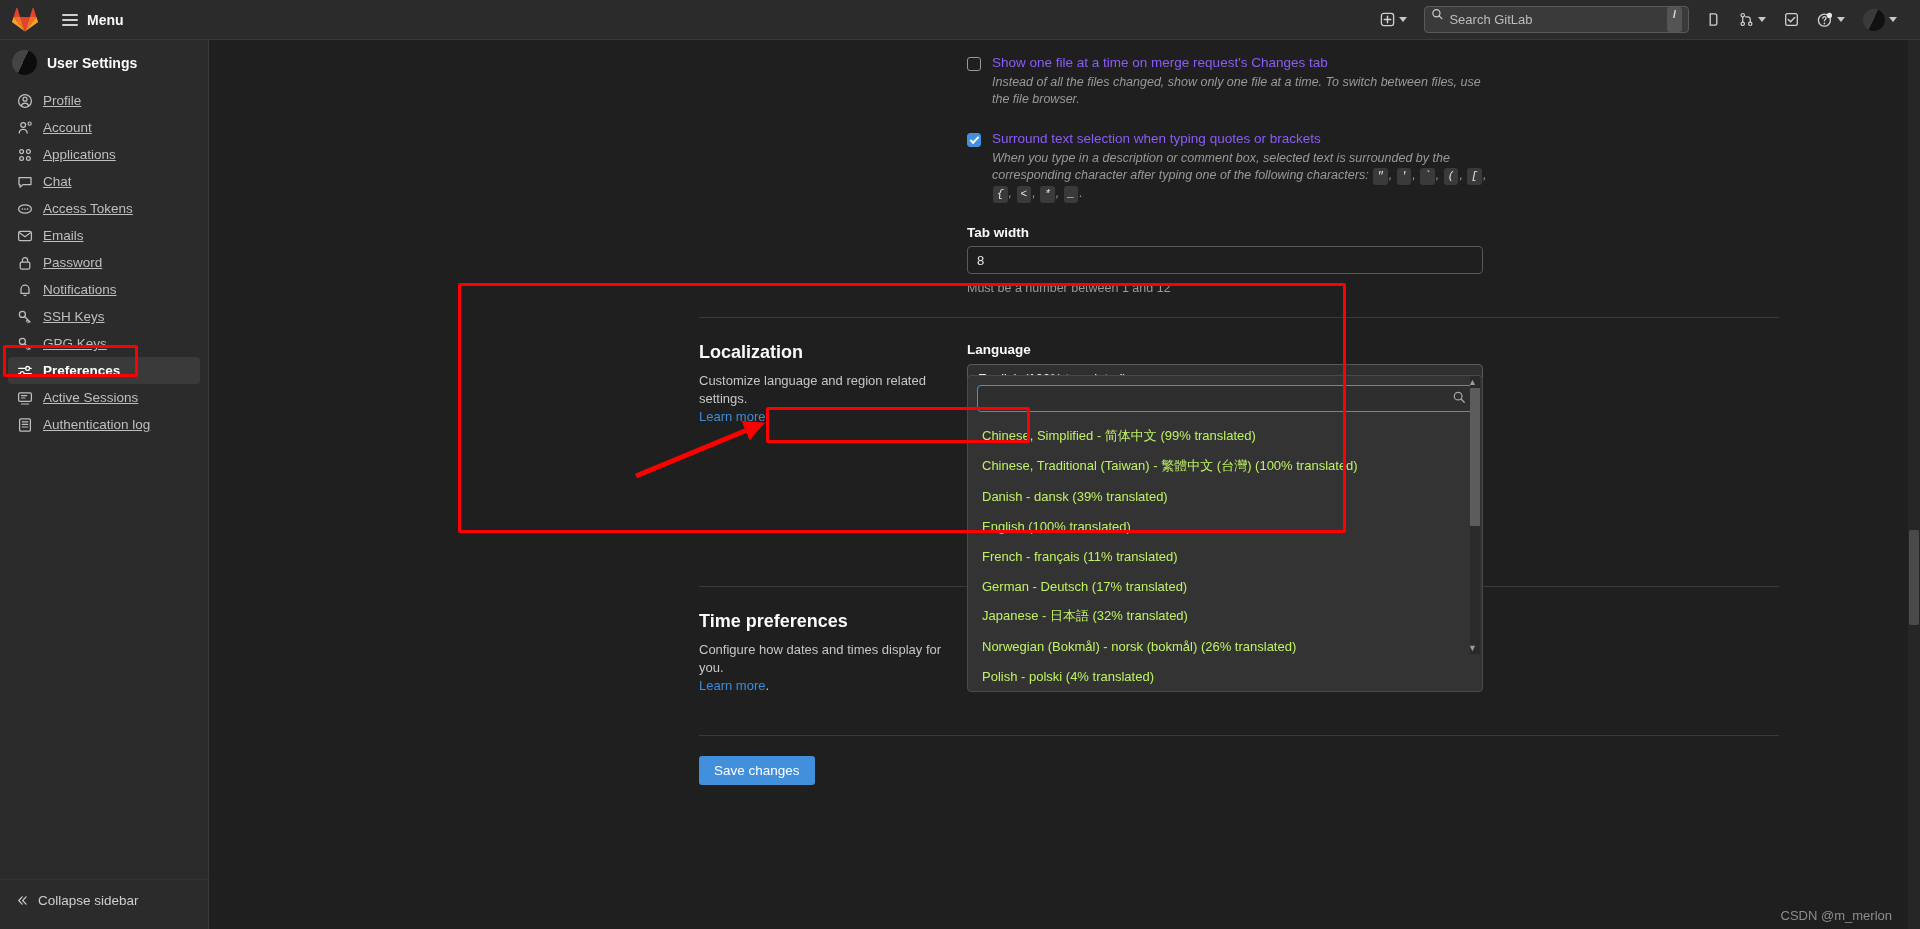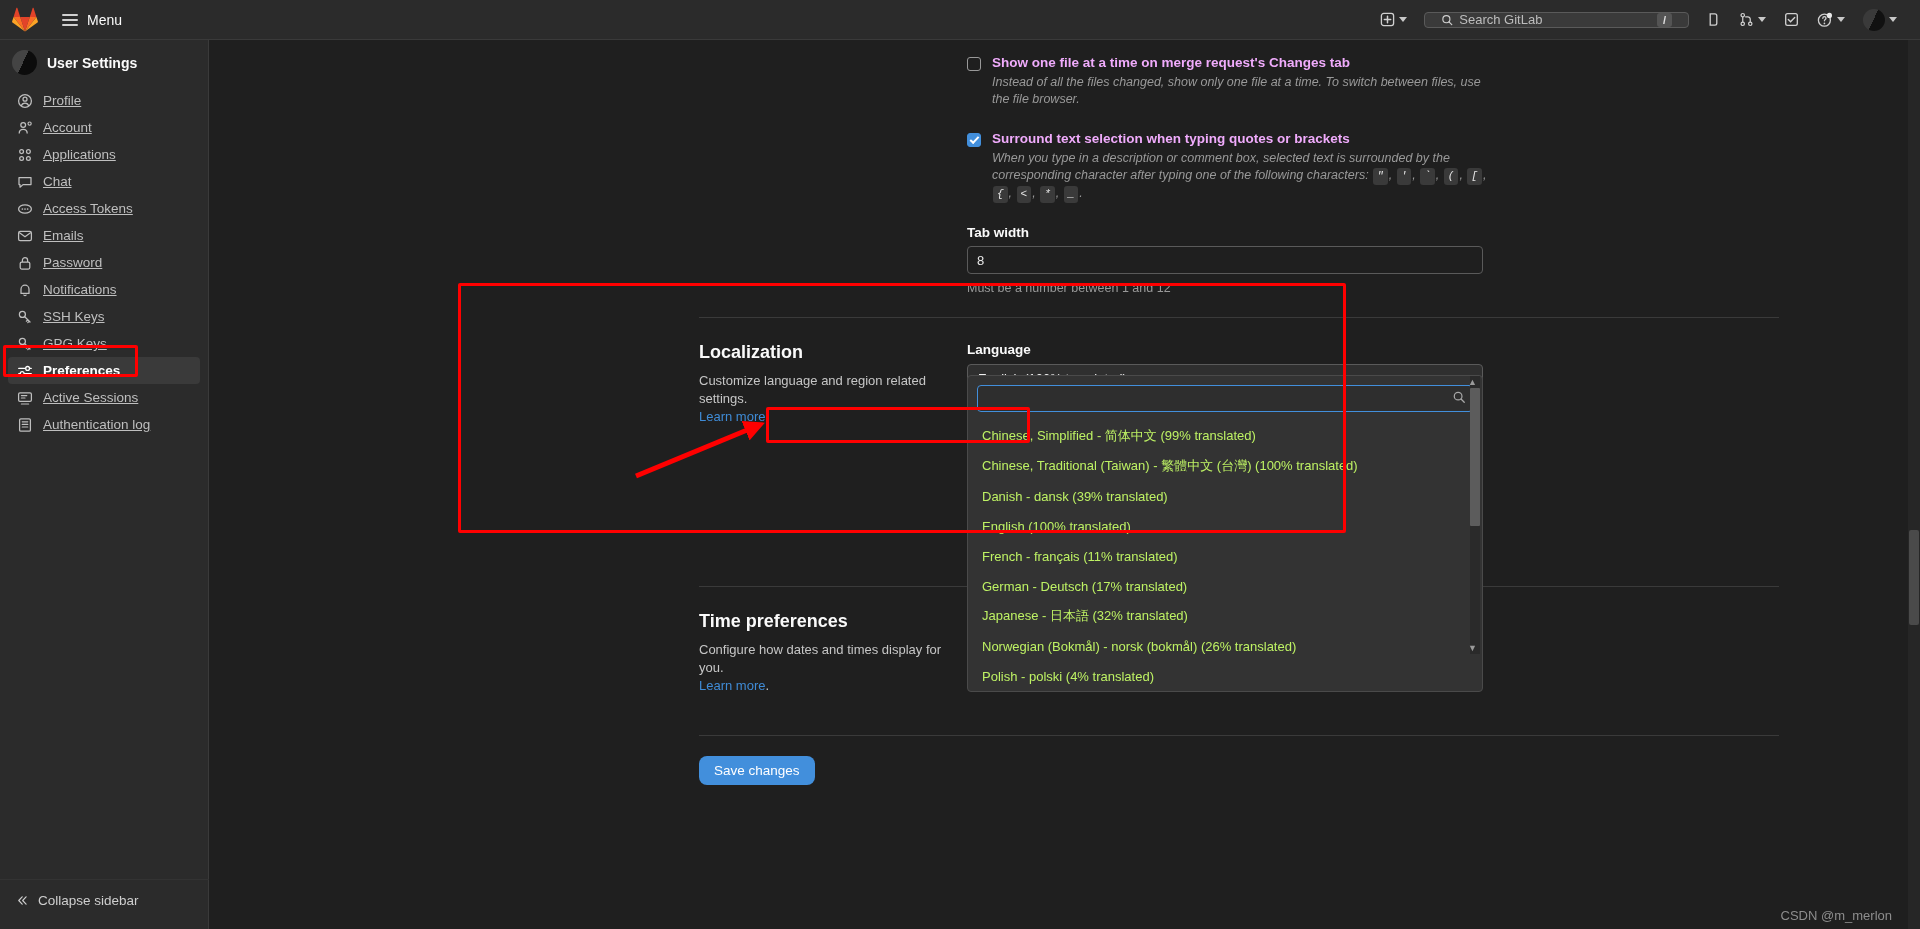--- a/index.html
+++ b/index.html
@@ -15,35 +15,35 @@
   
   .navbar {
     position: absolute; top: 0; left: 0; width: 1920px; height: 40px;
     background: #2b2b2b;
     border-bottom: 1px solid #3a3a3a;
     display: flex; align-items: center;
   }
   .gl-logo { margin-left: 12px; width: 26px; height: 26px; display:block; }
   .menu-btn {
     display: flex; align-items: center; gap: 9px;
-    margin-left: 18px; color: #fafafa; font-size: 14px; font-weight: 400;
+    margin-left: 18px; color: #fafafa; font-size: 14px; font-weight: 700;
     cursor: pointer; padding: 4px 6px; border-radius: 3px;
   }
   .hamburger { display: inline-block; width: 16px; }
   .hamburger span { display:block; height:2px; background:#d0d0d0; margin:3px 0; border-radius:1px; }
   .nav-right { margin-left: auto; display: flex; align-items: center; gap: 0; padding-right: 14px; }
   .nav-item {
     display: flex; align-items: center; gap: 4px;
     color: #d0d0d0; padding: 6px 9px; border-radius: 3px; cursor: pointer;
   }
   .caret { width:0;height:0;border-left:4px solid transparent;border-right:4px solid transparent;border-top:5px solid #c8c8c8; display:inline-block; }
   .search-wrap {
-    position: relative; width: 265px; height: 16px; margin: 0 8px;
+    position: relative; width: 265px; height: 27px; margin: 0 8px;
     background: #3a3a3a; border: 1px solid #5a5a5a; border-radius: 4px;
-    display: flex; padding: 0 16px;
+    display: flex; padding: 0 6px;
   }
   .search-wrap input {
     background: transparent; border: 0; outline: none; color: #d0d0d0;
     font-size: 13px; font-family: inherit; width: 100%; padding-left: 6px;
   }
   .search-wrap input::placeholder { color: #bdbdbd; }
   .slash-key {
     background: #545454; color: #e0e0e0; font-size: 11px;
     border-radius: 3px; padding: 1px 6px; font-weight: 700;
   }
@@ -93,21 +93,21 @@
     border: 1px solid #999; border-radius: 3px; background: #1f1f1f; cursor: pointer;
   }
   .cbox.checked {
     background: #428fdc; border-color: #428fdc;
     display:flex; align-items:center; justify-content:center;
   }
   .cbox.checked::after {
     content: ""; width: 3px; height: 7px; border: solid #fff;
     border-width: 0 2px 2px 0; transform: rotate(43deg) translate(-1px,-1px);
   }
-  .check-label { font-size: 13.5px; font-weight: 700; color: #f0abfc; line-height: 18px; }
+  .check-label { font-size: 13.5px; font-weight: 400; color: #8b5cf6; line-height: 18px; }
   .check-desc { font-size: 12.5px; color: #999; line-height: 17px; max-width: 500px; margin-top: 2px; font-style: italic; }
   .chip {
     display:inline-block; background:#3a3a3a; border-radius:3px;
     padding: 0px 4px; margin: 0 1px; font-family: "Liberation Mono", monospace;
     font-size: 11px; color: #e6e6e6; min-width: 9px; text-align:center;
   }
 
   .field-label { font-size: 13.5px; font-weight: 700; color: #fafafa; }
   .text-input {
     width: 516px; height: 28px; margin-top: 6px;
@@ -152,21 +152,21 @@
     padding: 0 14px; font-size: 13px; color: #bef264; cursor: pointer;
   }
   .dd-scrollbar {
     position: absolute; right: 2px; top: 0; width: 10px; height: 278px; background: #2a2a2a;
   }
   .dd-thumb { position: absolute; right: 2px; top: 12px; width: 10px; height: 138px; background: #5c5c5c; border-radius: 1px; }
   .dd-arrow { position:absolute; right:3px; color:#9a9a9a; font-size:9px; }
 
   .divider { height: 1px; background: #3a3a3a; margin: 0; }
   .save-btn {
-    background: #428fdc; color: #fff; border: 0; border-radius: 8px;
+    background: #428fdc; color: #fff; border: 0; border-radius: 3px;
     font-size: 13.5px; font-family: inherit; padding: 7px 15px; cursor: pointer;
   }
 
   
   .anno-rect { position: absolute; border: 3px solid #ff0000; border-radius: 2px; pointer-events: none; z-index: 60; }
   .anno-svg { position: absolute; left: 0; top: 0; width: 1920px; height: 929px; pointer-events: none; z-index: 61; }
   .watermark {
     position: absolute; right: 28px; bottom: 6px;
     font-size: 13px; color: #8d8d8d; z-index: 50;
   }

